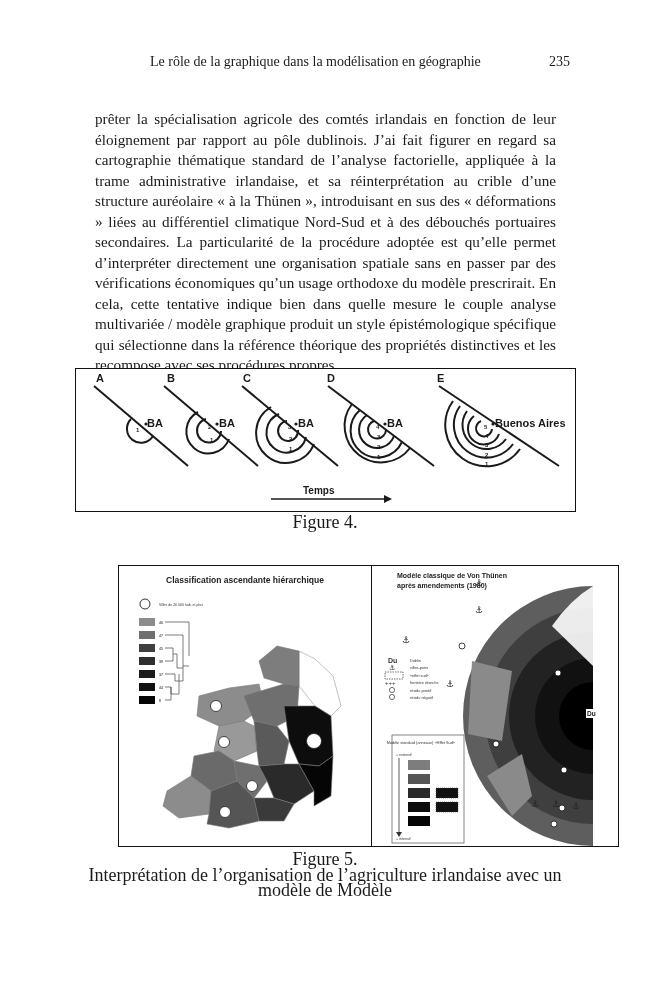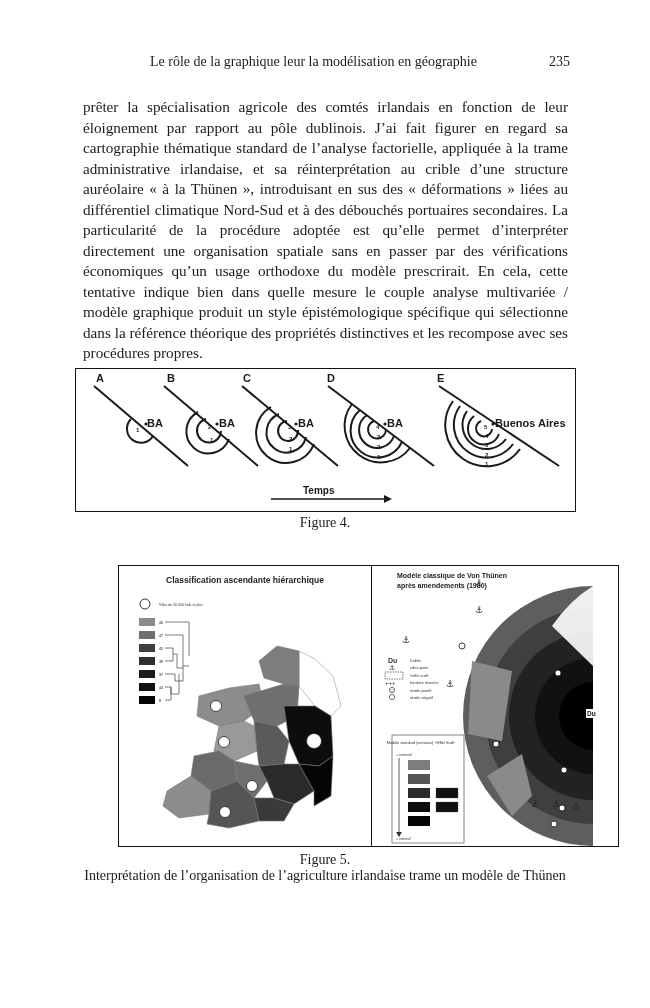--- a/index.html
+++ b/index.html
@@ -3,36 +3,36 @@
 <meta charset="utf-8">
 <style>
   html, body { margin: 0; padding: 0; background: #ffffff; }
   body { width: 650px; height: 1008px; position: relative; overflow: hidden;
          font-family: "Liberation Serif", "DejaVu Serif", serif; color: #1a1a1a; }
   .running-head { position: absolute; top: 54px; left: 150px; width: 420px; font-size: 14px; }
   .running-head .title { position: absolute; left: 0; top: 0; }
   .running-head .pageno { position: absolute; right: 0; top: 0; }
   .body-text { position: absolute; left: 83px; top: 97px; width: 485px; font-size: 15.2px;
                line-height: 20.5px; text-align: justify; text-align-last: left; }
-  .body-text p { margin: 0; }
+  .body-text p { margin: 12px; }
   .figure { position: absolute; border: 1.3px solid #111; background: #fff; }
   .fig4 { left: 75px; top: 368px; width: 499px; height: 142px; }
   .fig5 { left: 75px; top: 565px; width: 499px; height: 280px; margin-left: 43px; }
   .fig5 .divider { position: absolute; left: 252px; top: 0; bottom: 0; width: 1.3px; background: #111; }
-  .caption { position: absolute; left: 75px; width: 500px; text-align: center; font-size: 14px; line-height: 15.5px; }
+  .caption { position: absolute; left: 75px; width: 500px; text-align: center; font-size: 18px; line-height: 15.5px; }
   .cap4 { top: 515px; }
   .cap5 { top: 852px; }
   .caption div { margin: 0; }
   svg text { font-family: "Liberation Sans", "DejaVu Sans", sans-serif; }
 </style>
 </head>
 <body>
 
 <div class="running-head">
-  <span class="title">Le rôle de la graphique leur la modélisation en géographie</span>
+  <span class="title">Le rôle de la graphique dans la modélisation en géographie</span>
   <span class="pageno">235</span>
 </div>
 
 <div class="body-text">
   <p>prêter la spécialisation agricole des comtés irlandais en fonction de leur éloignement par rapport au pôle dublinois. J’ai fait figurer en regard sa cartographie thématique standard de l’analyse factorielle, appliquée à la trame administrative irlandaise, et sa réinterprétation au crible d’une structure auréolaire « à la Thünen », introduisant en sus des « déformations » liées au différentiel climatique Nord-Sud et à des débouchés portuaires secondaires. La particularité de la procédure adoptée est qu’elle permet d’interpréter directement une organisation spatiale sans en passer par des vérifications économiques qu’un usage orthodoxe du modèle prescrirait. En cela, cette tentative indique bien dans quelle mesure le couple analyse multivariée / modèle graphique produit un style épistémologique spécifique qui sélectionne dans la référence théorique des propriétés distinctives et les recompose avec ses procédures propres.</p>
 </div>
 
 <div class="figure fig4">
   <svg width="499" height="142" viewBox="0 0 499 142">
     <g stroke="#1a1a1a" fill="none" stroke-width="2">
@@ -226,14 +226,14 @@
       <rect x="36" y="222" width="22" height="10" fill="#2a2a2a"></rect>
       <rect x="36" y="236" width="22" height="10" fill="#0d0d0d"></rect>
       <rect x="36" y="250" width="22" height="10" fill="#050505"></rect>
       <rect x="64" y="222" width="22" height="10" fill="#111" stroke="#444" stroke-dasharray="1,1" stroke-width="0.6"></rect>
       <rect x="64" y="236" width="22" height="10" fill="#111" stroke="#444" stroke-dasharray="1,1" stroke-width="0.6"></rect>
     </g>
   </svg>
 </div>
 <div class="caption cap5">
   <div>Figure 5.</div>
-  <div>Interprétation de l’organisation de l’agriculture irlandaise trame un modèle de Thünen</div>
+  <div>Interprétation de l’organisation de l’agriculture irlandaise avec un modèle de Modèle</div>
 </div>
 
 </body></html>

